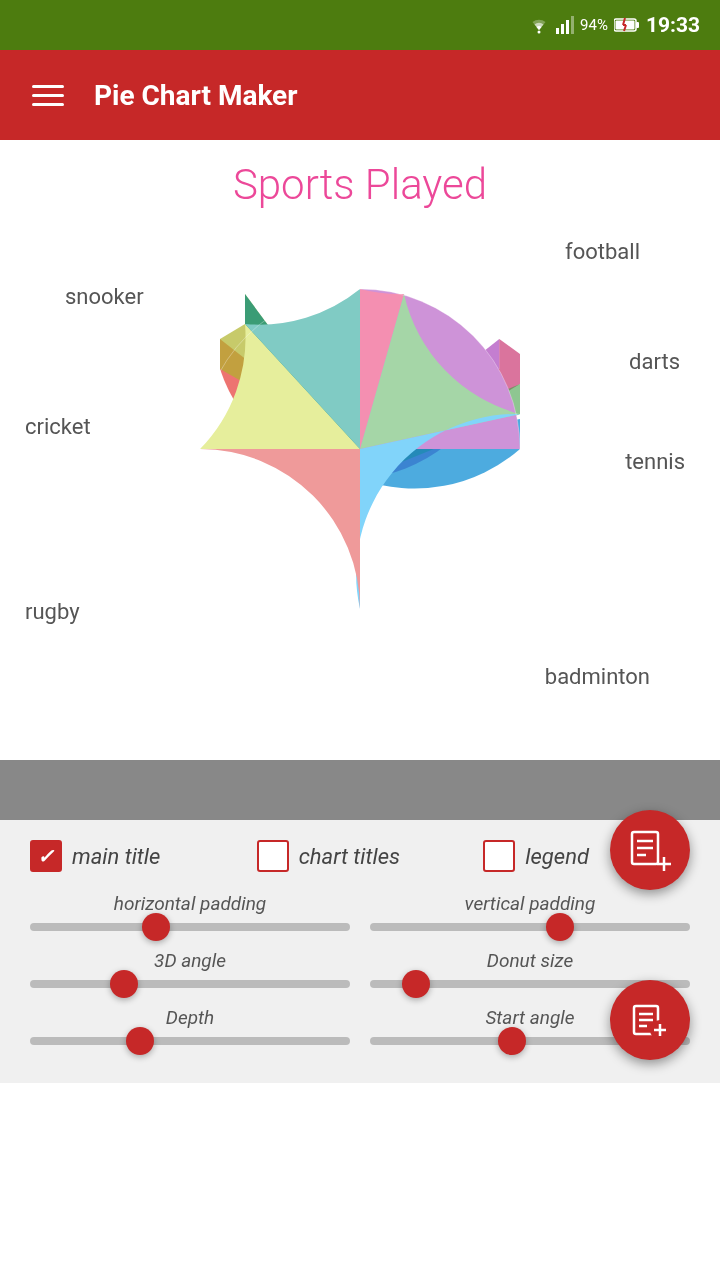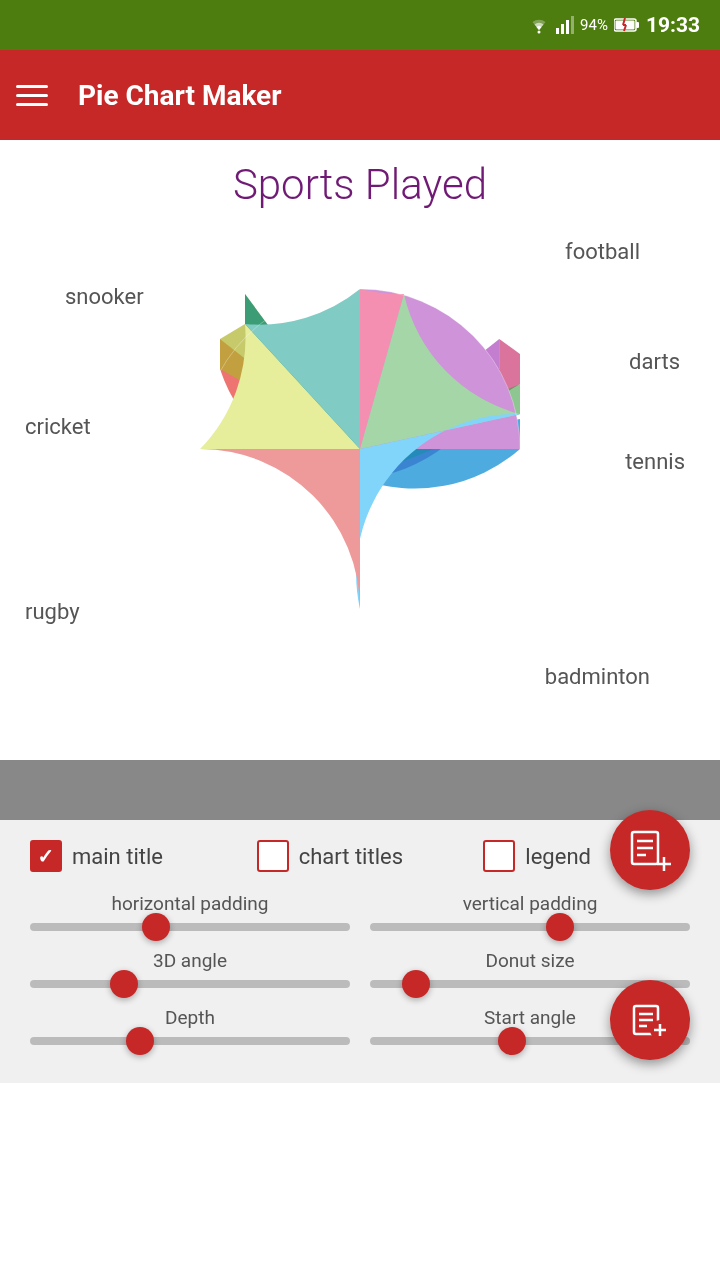--- a/index.html
+++ b/index.html
@@ -29,21 +29,21 @@
       font-weight: bold;
     }
 
     
     .toolbar {
       width: 720px;
       height: 90px;
       background: #c62828;
       display: flex;
       align-items: center;
-      padding: 0 16px;
+      padding: 0 32px;
       gap: 30px;
     }
     .hamburger {
       display: flex;
       flex-direction: column;
       gap: 6px;
       cursor: pointer;
     }
     .hamburger span {
       display: block;
@@ -63,21 +63,21 @@
       width: 720px;
       height: 620px;
       background: #fff;
       display: flex;
       flex-direction: column;
       align-items: center;
       position: relative;
     }
     .chart-title {
       font-size: 42px;
-      color: #701a75;
+      color: #ec4899;
       margin-top: 20px;
       font-weight: 300;
     }
     .pie-container {
       position: relative;
       width: 680px;
       height: 520px;
       margin-top: 10px;
     }
     .pie-svg {
@@ -111,20 +111,21 @@
       box-shadow: 0 4px 12px rgba(0,0,0,0.4);
       z-index: 10;
     }
 
     
     .controls-area {
       width: 720px;
       background: #f0f0f0;
       padding: 20px 30px;
       flex: 1;
+      font-style: italic;
     }
 
     
     .checkbox-row {
       display: flex;
       align-items: center;
       gap: 20px;
       margin-bottom: 20px;
     }
     .checkbox-item {

